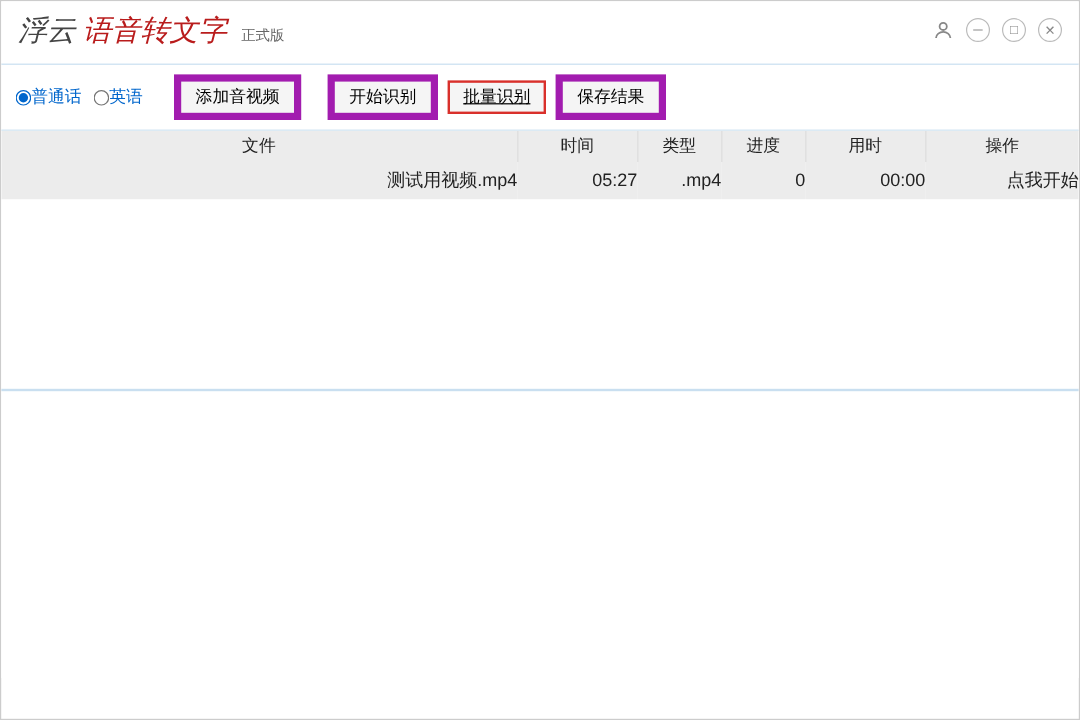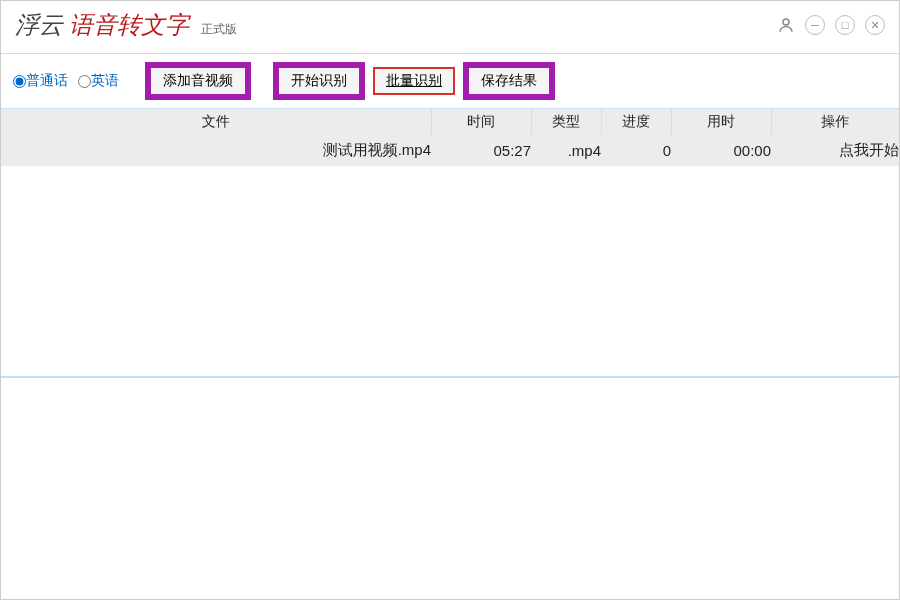--- a/index.html
+++ b/index.html
@@ -105,21 +105,21 @@
       border: 2px solid #d9302b;
       padding: 3px 11px;
       text-decoration: underline;
     }
     .spacer { width: 6px; }
     .table-wrap {
       border: 1px solid #c9dff0;
       border-top: none;
       border-left: none;
       border-right: none;
-      height: 268px;
+      height: 216px;
       overflow: auto;
       background: #fff;
     }
     table {
       width: 100%;
       border-collapse: collapse;
       table-layout: fixed;
     }
     thead th {
       background: #ececec;

